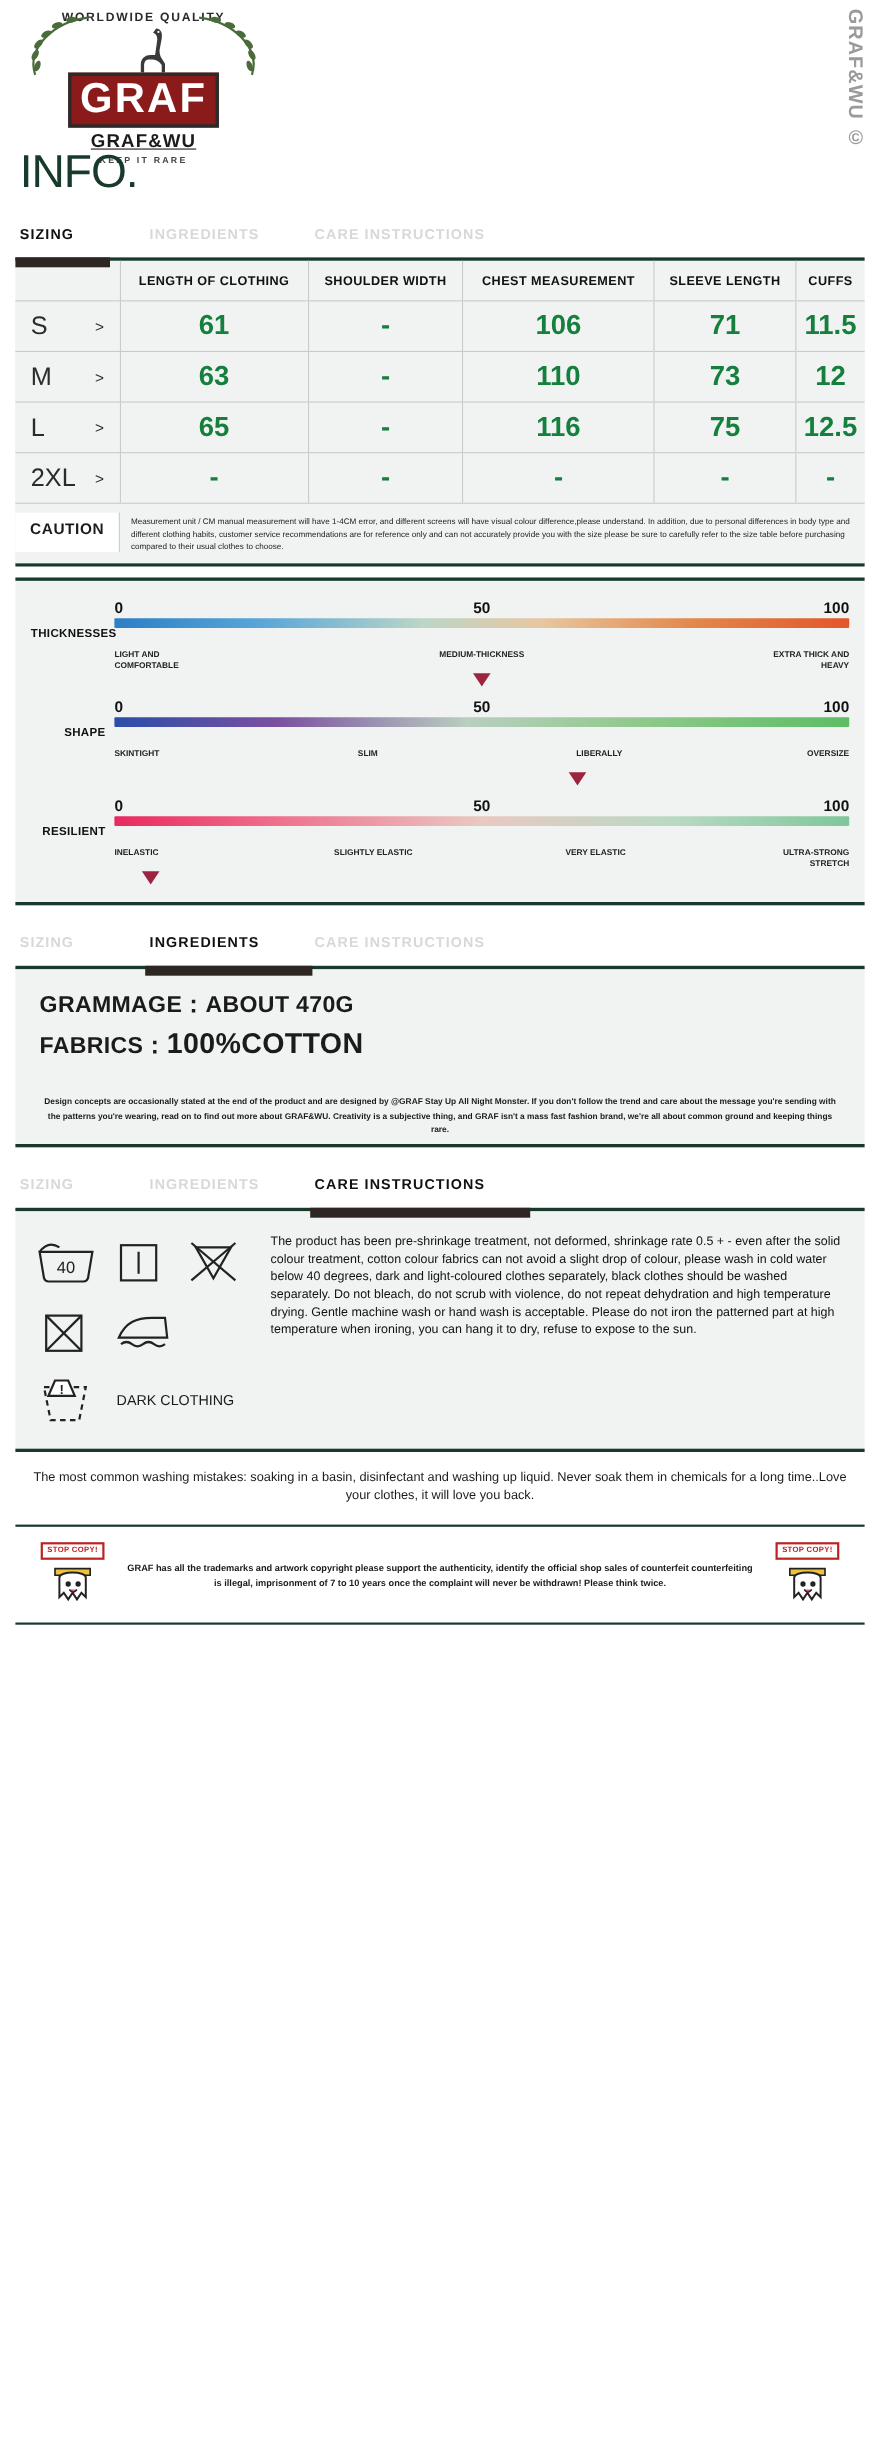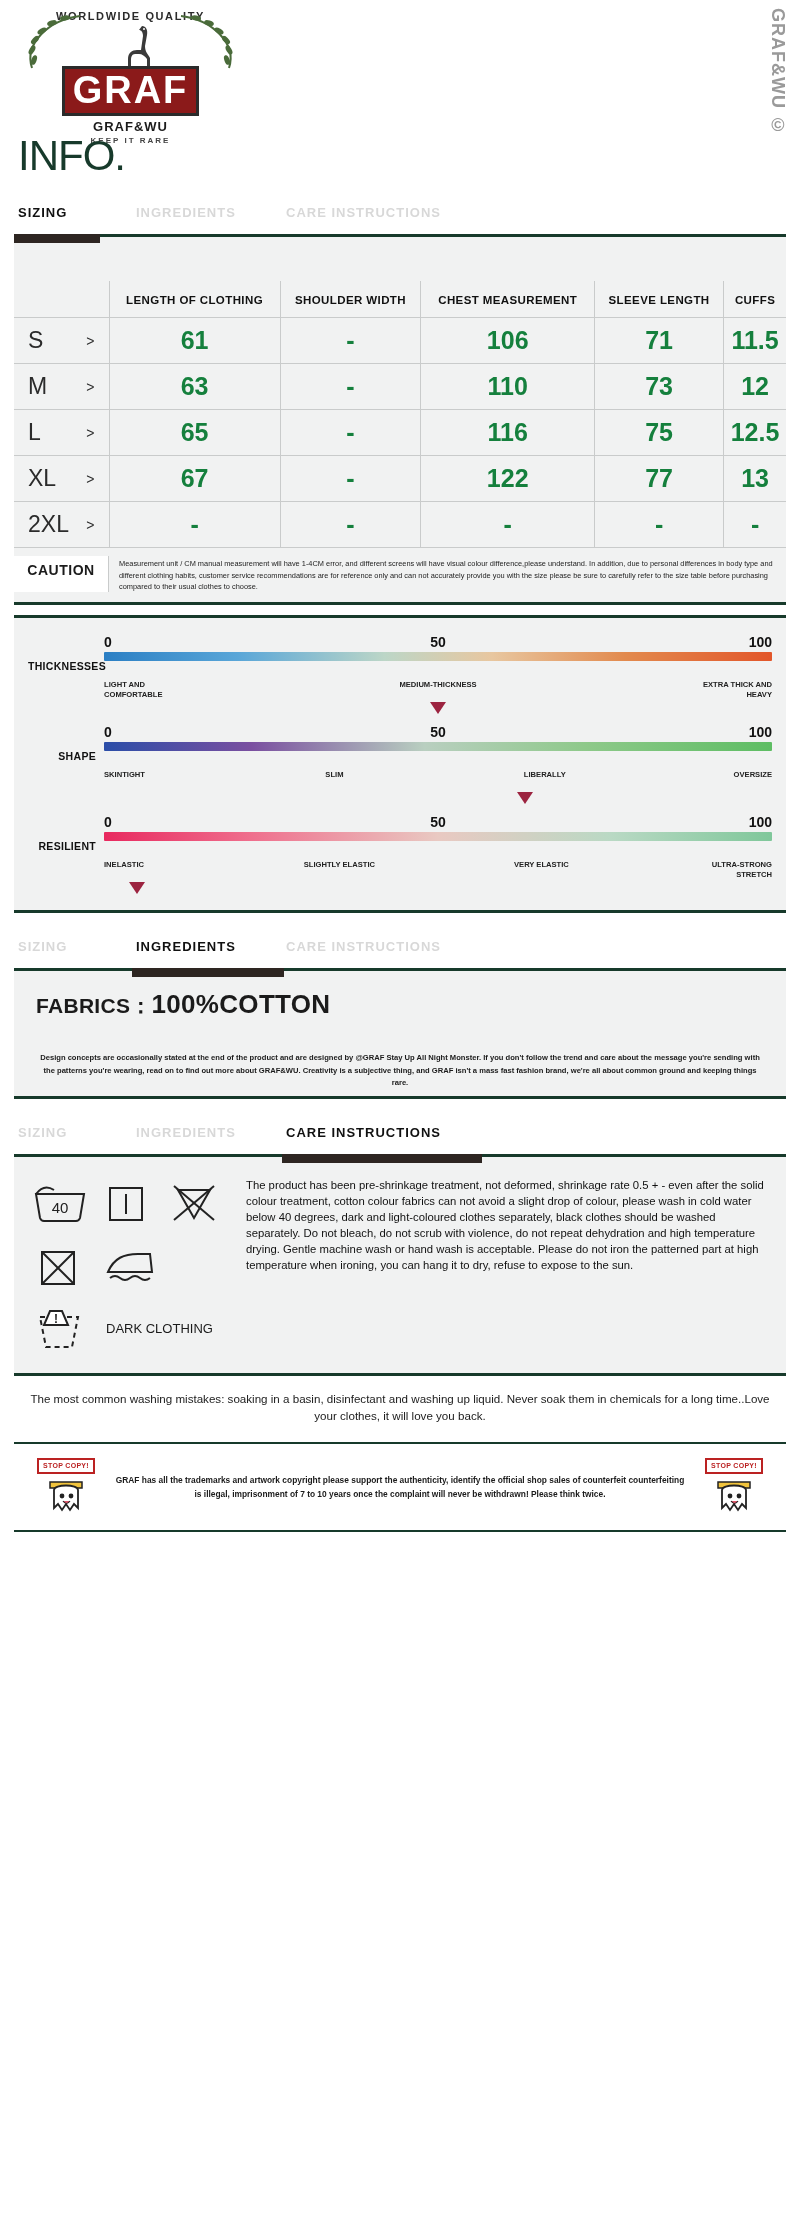--- a/index.html
+++ b/index.html
@@ -17,21 +17,21 @@
   .logo-block { position:absolute; left:18px; top:10px; width:225px; text-align:center; }
   .logo-arc {
     font-size:11px; font-weight:bold; letter-spacing:1.6px; color:#2b2b2b;
     text-align:center; margin:0 0 2px 0;
   }
   .logo-main {
     background:#8b1a1a; color:#fff; font-weight:bold; font-size:38px;
     letter-spacing:2px; padding:2px 8px 4px 8px; display:inline-block;
     border:3px solid #2b2b2b; line-height:1;
   }
-  .logo-sub { font-size:13px; font-weight:bold; letter-spacing:1px; margin-top:3px; }
+  .logo-sub { font-size:17px; font-weight:bold; letter-spacing:1px; margin-top:3px;text-decoration:underline; }
   .logo-tag { font-size:8px; font-weight:bold; letter-spacing:2px; color:#444; margin-top:2px; }
   .logo-wreath {
     position:absolute; left:0; top:0; width:225px; height:95px; pointer-events:none;
   }
   .giraffe { position:absolute; left:108px; top:14px; width:30px; height:44px; }
   .side-brand {
     position:absolute; right:12px; top:8px;
     writing-mode:vertical-rl; text-orientation: mixed;
     font-size:18px; font-weight:bold; letter-spacing:1px; color:#9a9a9a;
   }
@@ -55,21 +55,21 @@
   .panel {
     margin: 8px 14px 0 14px;
     background:#f1f2f2;
     border-top:3px solid #173a2b;
     border-bottom:3px solid #173a2b;
     position:relative;
   }
   .tabmark { position:absolute; top:-3px; height:9px; background:#2e2622; }
 
   
-  table.size { width:100%; border-collapse:collapse;margin-top:44px; }
+  table.size { width:100%; border-collapse:collapse; }
   table.size th {
     font-size:11.5px; font-weight:bold; color:#111; letter-spacing:0.4px;
     padding:12px 4px 10px 4px; line-height:1.25; vertical-align:middle;
     border-right:1px solid #c9cbcb;
   }
   table.size th:last-child { border-right:none; }
   table.size th.corner { width:95px; border-right:1px solid #c9cbcb; }
   table.size td {
     text-align:center; border-top:1px solid #c9cbcb; border-right:1px solid #c9cbcb;
     padding:8px 2px; background:#f1f2f2;
@@ -242,33 +242,20 @@
           </td>
           <td><span class="val">65</span></td>
           <td><span class="val dash">-</span></td>
           <td><span class="val">116</span></td>
           <td><span class="val">75</span></td>
           <td><span class="val">12.5</span></td>
         </tr>
         <tr>
           <td class="sizecell">
             <div class="sizecell-inner">
-              <span class="sizelabel">XL</span>
-              <span class="arrow">&gt;</span>
-            </div>
-          </td>
-          <td><span class="val">67</span></td>
-          <td><span class="val dash">-</span></td>
-          <td><span class="val">122</span></td>
-          <td><span class="val">77</span></td>
-          <td><span class="val">13</span></td>
-        </tr>
-        <tr>
-          <td class="sizecell">
-            <div class="sizecell-inner">
               <span class="sizelabel">2XL</span>
               <span class="arrow">&gt;</span>
             </div>
           </td>
           <td><span class="val dash">-</span></td>
           <td><span class="val dash">-</span></td>
           <td><span class="val dash">-</span></td>
           <td><span class="val dash">-</span></td>
           <td><span class="val dash">-</span></td>
         </tr>
@@ -345,20 +332,23 @@
 
   <div class="tabs" style="margin-top:20px;">
     <div class="tab t1">SIZING</div>
     <div class="tab t2 active">INGREDIENTS</div>
     <div class="tab t3">CARE INSTRUCTIONS</div>
   </div>
 
   <div class="panel">
     <div class="tabmark" style="left:118px; width:152px;"></div>
     <div class="ing-body">
+      <div class="grammage">
+        <span>GRAMMAGE：</span><span class="v">ABOUT 470G</span>
+      </div>
       <div class="fabrics">
         <span>FABRICS：</span><span class="v">100%COTTON</span>
       </div>
     </div>
     <div class="ing-note">Design concepts are occasionally stated at the end of the product and are designed by @GRAF Stay Up All Night Monster. If you don't follow the trend and care about the message you're sending with the patterns you're wearing, read on to find out more about GRAF&amp;WU. Creativity is a subjective thing, and GRAF isn't a mass fast fashion brand, we're all about common ground and keeping things rare.</div>
   </div>
 
   <div class="tabs" style="margin-top:20px;">
     <div class="tab t1">SIZING</div>
     <div class="tab t2">INGREDIENTS</div>

